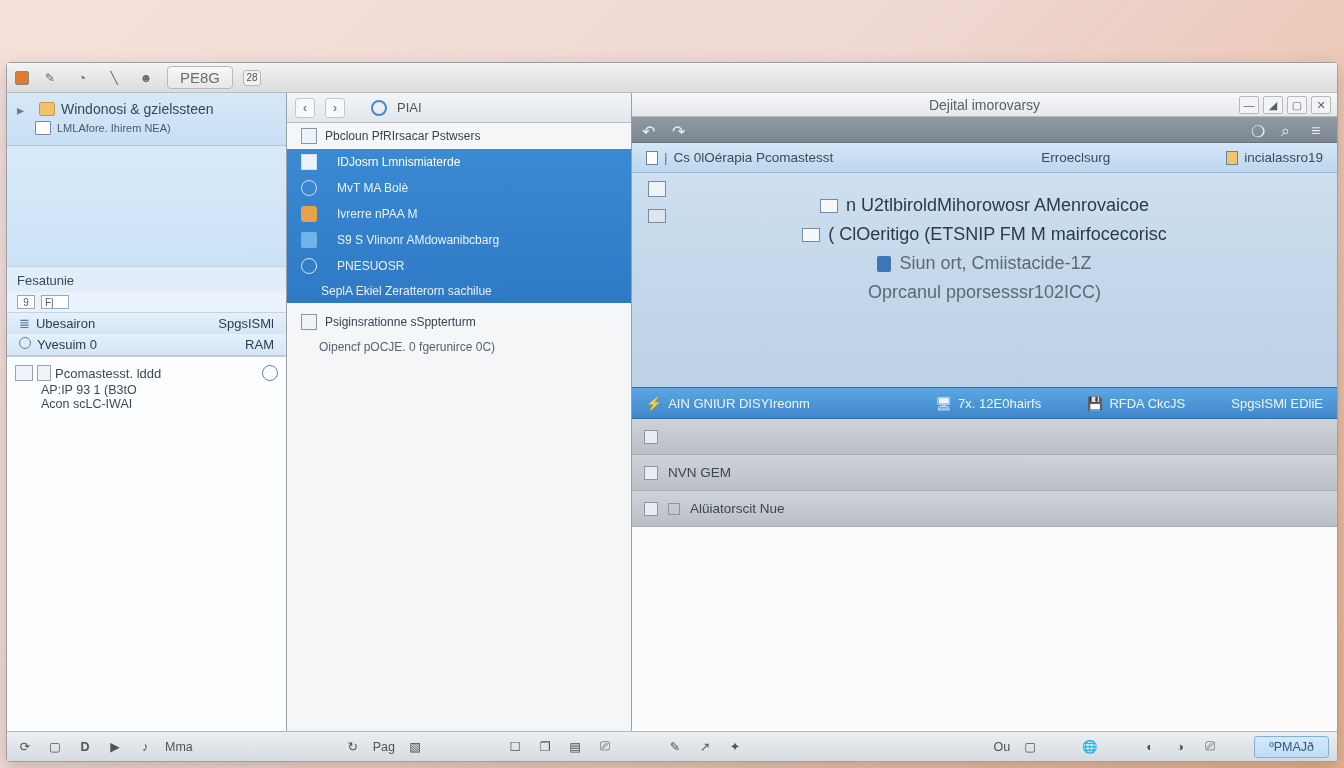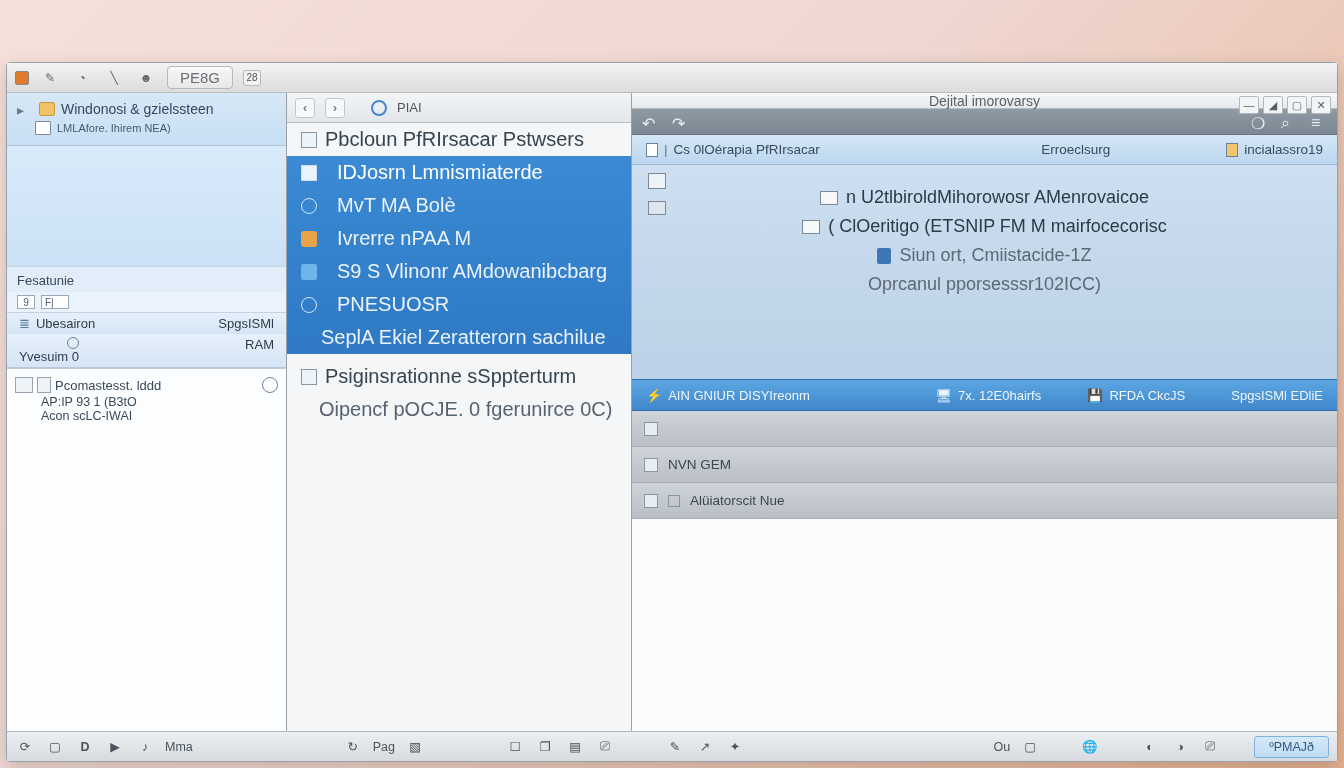--- a/index.html
+++ b/index.html
@@ -86,38 +86,38 @@
 
 
 .mid-toolbar{
   height:30px; background:linear-gradient(#f3f5f7,#e2e6ea);
   border-bottom:1px solid #b8bcc0;
   display:flex; align-items:center; gap:10px; padding:0 8px; font-size:13px; color:#555;
 }
 .mid-toolbar .nav{ width:20px; height:20px; border:1px solid #c4c8cc; border-radius:3px; background:#f7f8fa; display:flex; align-items:center; justify-content:center; font-size:12px;}
 .mid-toolbar .globe{ width:16px; height:16px; border:2px solid #4a86c8; border-radius:50%;}
 .mid-list{
-  flex:1; overflow:auto; font-size:20px;
+  flex:1; overflow:auto; font-size:12px;
 }
 .mid-item{
   display:flex; align-items:center; gap:8px; padding:5px 10px 5px 14px;
   color:#43505c; cursor:default;
 }
 .mid-item .ii{ width:16px; height:16px; display:inline-block;}
 .mid-item.head{ color:#364450; font-weight:500;}
 .mid-group-sel{
   background:linear-gradient(#3b8ad3,#2f79c5);
   color:#fff;
 }
 .mid-group-sel .mid-item{ color:#eaf2fa;gap:20px;}
 .mid-group-sel .mid-item.first{ color:#ffffff; font-weight:500;}
 
 
 .right-titlebar{
-  height:16px; background:linear-gradient(#f6f7f8,#e6e9ec);
+  height:24px; background:linear-gradient(#f6f7f8,#e6e9ec);
   border-bottom:1px solid #b8bcc0;
   display:flex; align-items:center; justify-content:center; position:relative;
   font-size:14px; color:#5a5f64;
 }
 .right-titlebar .winbtns{ position:absolute; right:6px; top:3px; display:flex; gap:4px;}
 .right-titlebar .wb{ width:20px; height:18px; border:1px solid #b5b9bd; background:#f3f4f6; border-radius:2px; font-size:11px; display:flex; align-items:center; justify-content:center;}
 
 .right-toolbar{
   height:26px; background:linear-gradient(#8f9aa3,#7b8792);
   border-bottom:1px solid #6a737c;
@@ -214,21 +214,21 @@
       </div>
 
       <div class="split-row">
         <span style="display:flex;align-items:center;gap:6px;">
           <span style="color:#5a7aa0;">≣</span>
           <span>Ubesairon</span>
         </span>
         <span>SpgsISMl</span>
       </div>
       <div class="split-row" style="border-bottom:1px solid #b6c9dc;">
-        <span style="display:flex;align-items:flex-end;flex-direction:column;">
+        <span style="display:flex;align-items:flex-start;gap:6px;">
           <span style="width:12px;height:12px;border:1.5px solid #6a84a0;border-radius:50%;display:inline-block;"></span>
           <span>Yvesuim 0</span>
         </span>
         <span>RAM</span>
       </div>
 
       <div class="white-block">
         <div class="hrow">
           <span class="ic"></span>
           <span class="ic" style="width:14px;"></span>
@@ -309,21 +309,21 @@
         <span style="flex:1"></span>
         <span class="ric" style="color:#e8edf2;">❍</span>
         <span class="ric" style="color:#e8edf2;">⌕</span>
         <span class="ric" style="color:#e8edf2;">≡</span>
       </div>
 
       <div class="right-tabs">
         <div class="tab">
           <span style="width:12px;height:14px;border:1px solid #6a84a0;background:#fff;display:inline-block;"></span>
           <span style="color:#6a7682;">|</span>
-          <span>Cs 0lOérapia PfRIrsacar</span>
+          <span>Cs 0lOérapia Pcomastesst</span>
         </div>
         <div class="spacer"></div>
         <div class="tab">
           <span>Erroeclsurg</span>
         </div>
         <div style="width:60px;"></div>
         <div class="tab">
           <span style="width:12px;height:14px;border:1px solid #6a84a0;background:#f3c56a;display:inline-block;"></span>
           <span>incialassro19</span>
         </div>

